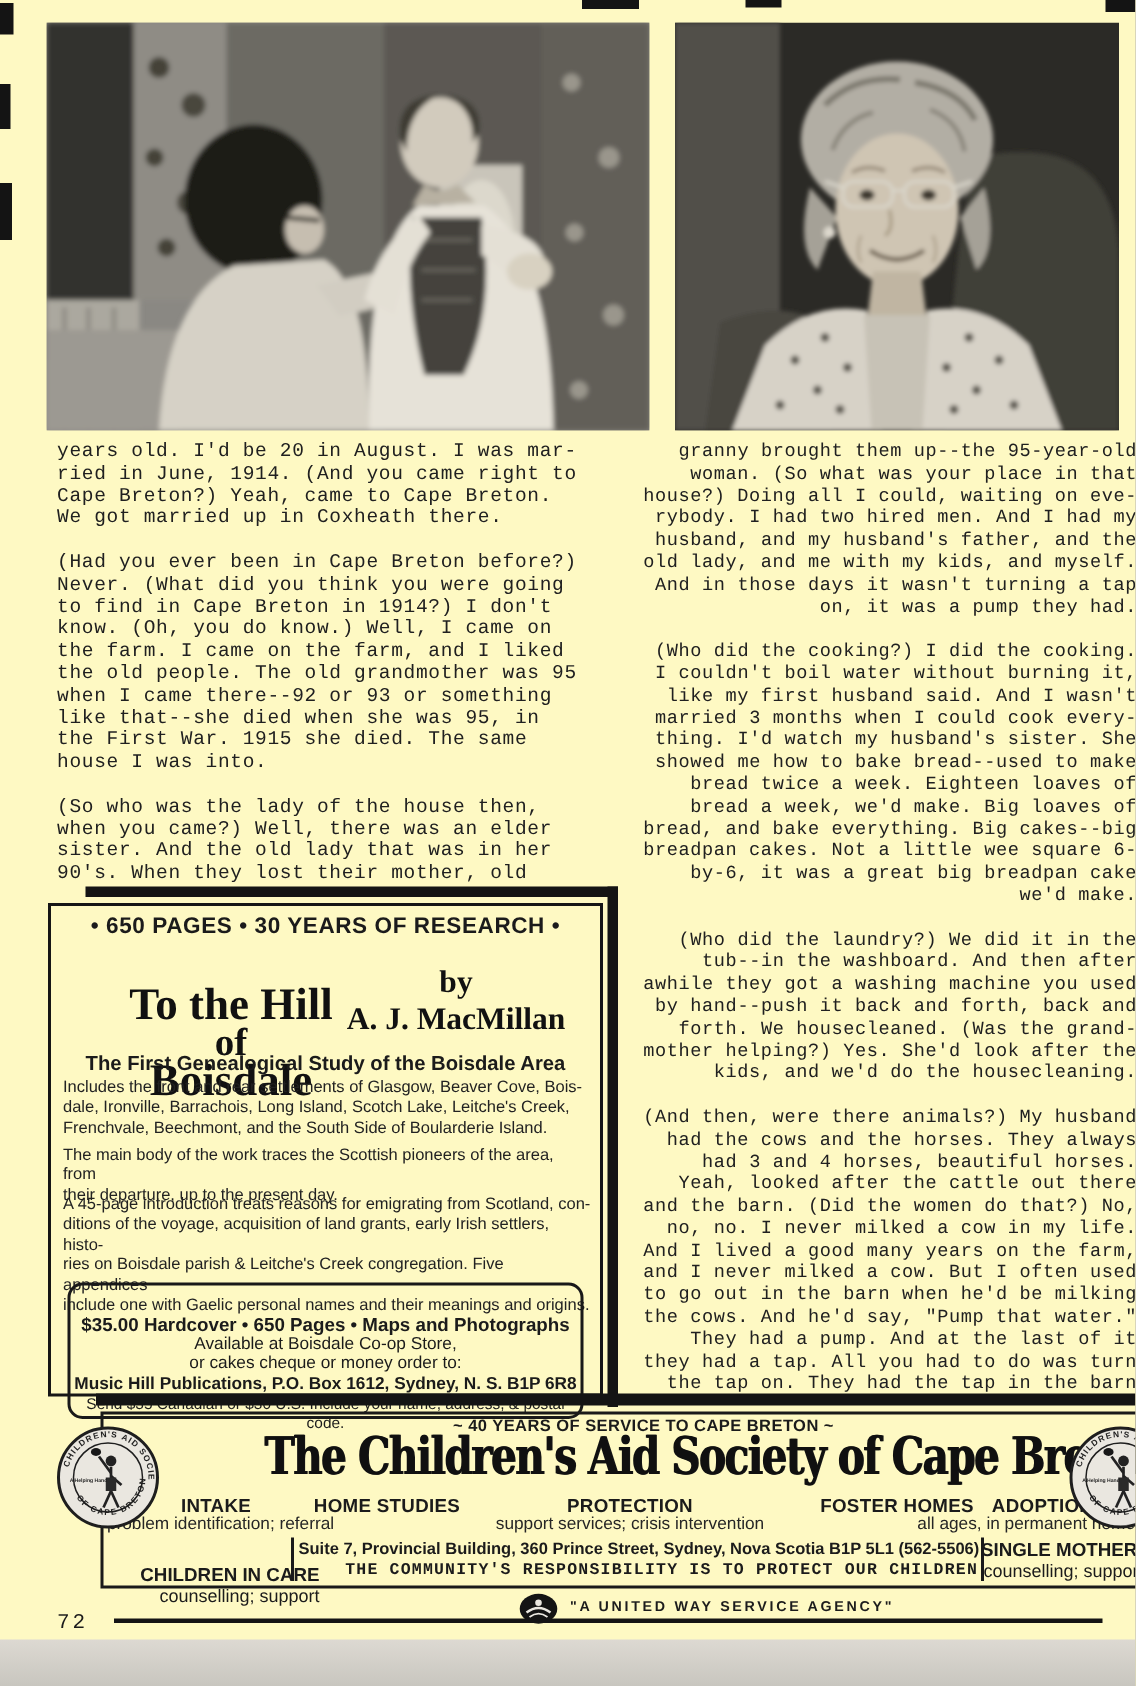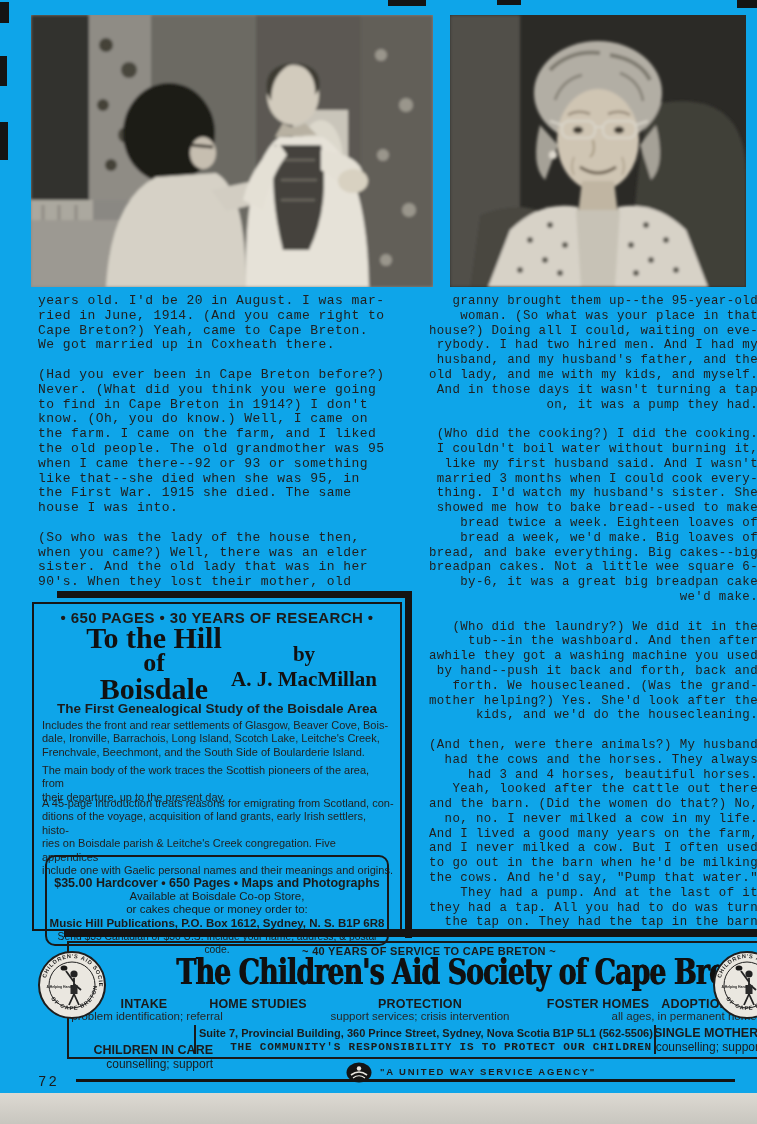--- a/index.html
+++ b/index.html
@@ -1,16 +1,16 @@
 <!DOCTYPE html>
 <html><head>
 <meta charset="utf-8">
 <style>
   html,body{margin:0;padding:0;background:#b9b7b1;}
-  .page{position:relative;width:757px;height:1124px;background:#0ea5e9;overflow:hidden;
+  .page{position:relative;width:757px;height:1124px;background:#fef9c3;overflow:hidden;
         font-family:"Liberation Sans",sans-serif;color:#1b1b1b;}
   .abs{position:absolute;}
   .bar{position:absolute;background:#141414;}
   .mono{font-family:"Liberation Mono",monospace;white-space:pre;color:#202020;}
   .leftcol{left:38px;top:294px;width:362px;}
   .rightcol{left:424px;top:294px;width:334px;}
   .leftcol .para{font-size:13px;letter-spacing:.45px;line-height:14.8px;margin:0 0 14.8px 0;}
   .rightcol .para{font-size:12.4px;letter-spacing:.4px;line-height:14.8px;margin:0 0 14.8px 0;text-align:right;}
   .boisdale{position:absolute;left:32px;top:602px;width:366px;height:325px;border:2.5px solid #161616;}
   .bd-center{position:absolute;left:0;width:100%;text-align:center;}
@@ -230,21 +230,21 @@
 they had a tap. All you had to do was turn
 the tap on. They had the tap in the barn</pre>
   </div>
 
   <div class="bar" style="left:57px;top:591px;width:355px;height:7px;"></div>
   <div class="bar" style="left:405px;top:591px;width:7px;height:347px;"></div>
 
   <div class="boisdale">
     <div class="bd-center" style="top:5px;font-weight:bold;font-size:15px;letter-spacing:.4px;">•  650 PAGES   •   30 YEARS OF RESEARCH  •</div>
     <div class="abs" style="left:20px;top:20px;width:200px;text-align:center;font-family:'Liberation Serif',serif;font-weight:bold;color:#111;">
-      <div style="font-size:30px;line-height:27px;">To the Hill</div>
+      <div style="font-size:30px;line-height:27px;margin-top:32px;">To the Hill</div>
       <div style="font-size:26px;line-height:23px;">of</div>
       <div style="font-size:30px;line-height:29px;">Boisdale</div>
     </div>
     <div class="abs" style="left:190px;top:38px;width:160px;text-align:center;font-family:'Liberation Serif',serif;font-weight:bold;color:#111;">
       <div style="font-size:21px;line-height:24px;">by</div>
       <div style="font-size:21px;line-height:26px;">A. J. MacMillan</div>
     </div>
     <div class="bd-center" style="top:97px;font-weight:bold;font-size:13.5px;">The First Genealogical Study of the Boisdale Area</div>
     <div class="bd-par" style="left:8px;top:115px;width:352px;">Includes the front and rear settlements of Glasgow, Beaver Cove, Bois-
 dale, Ironville, Barrachois, Long Island, Scotch Lake, Leitche's Creek,

